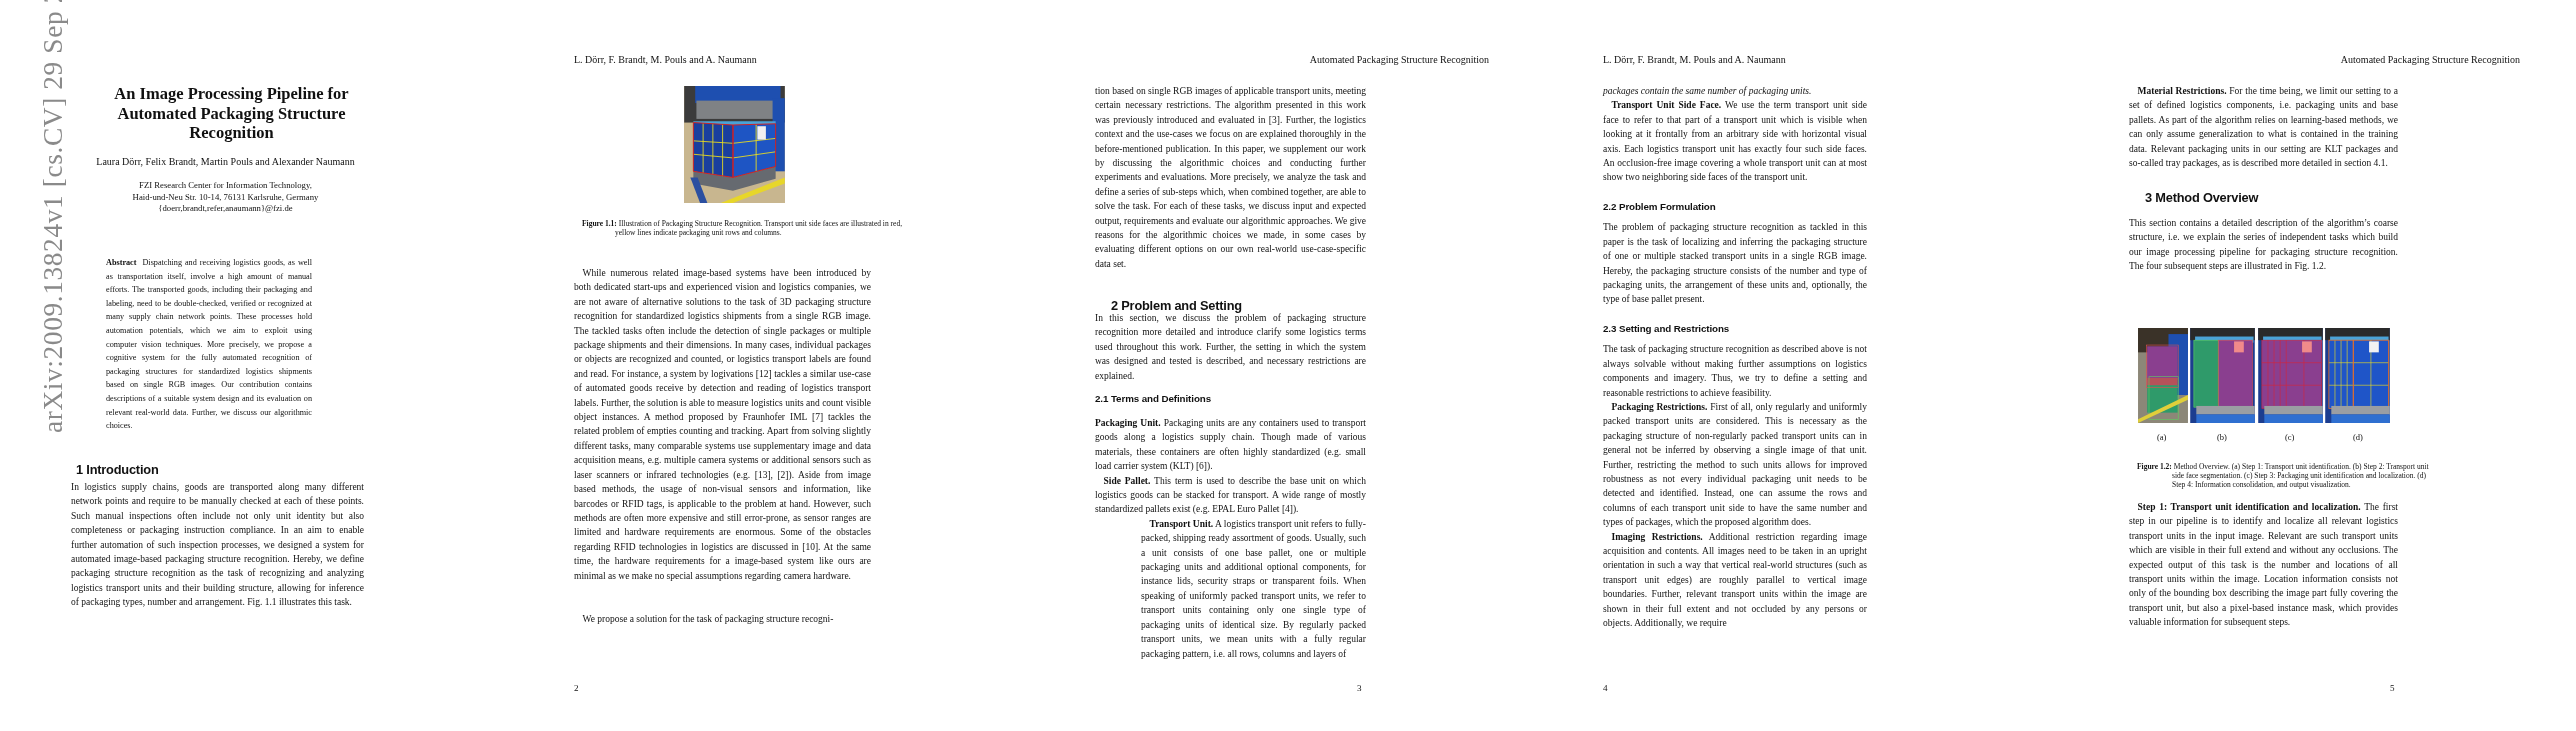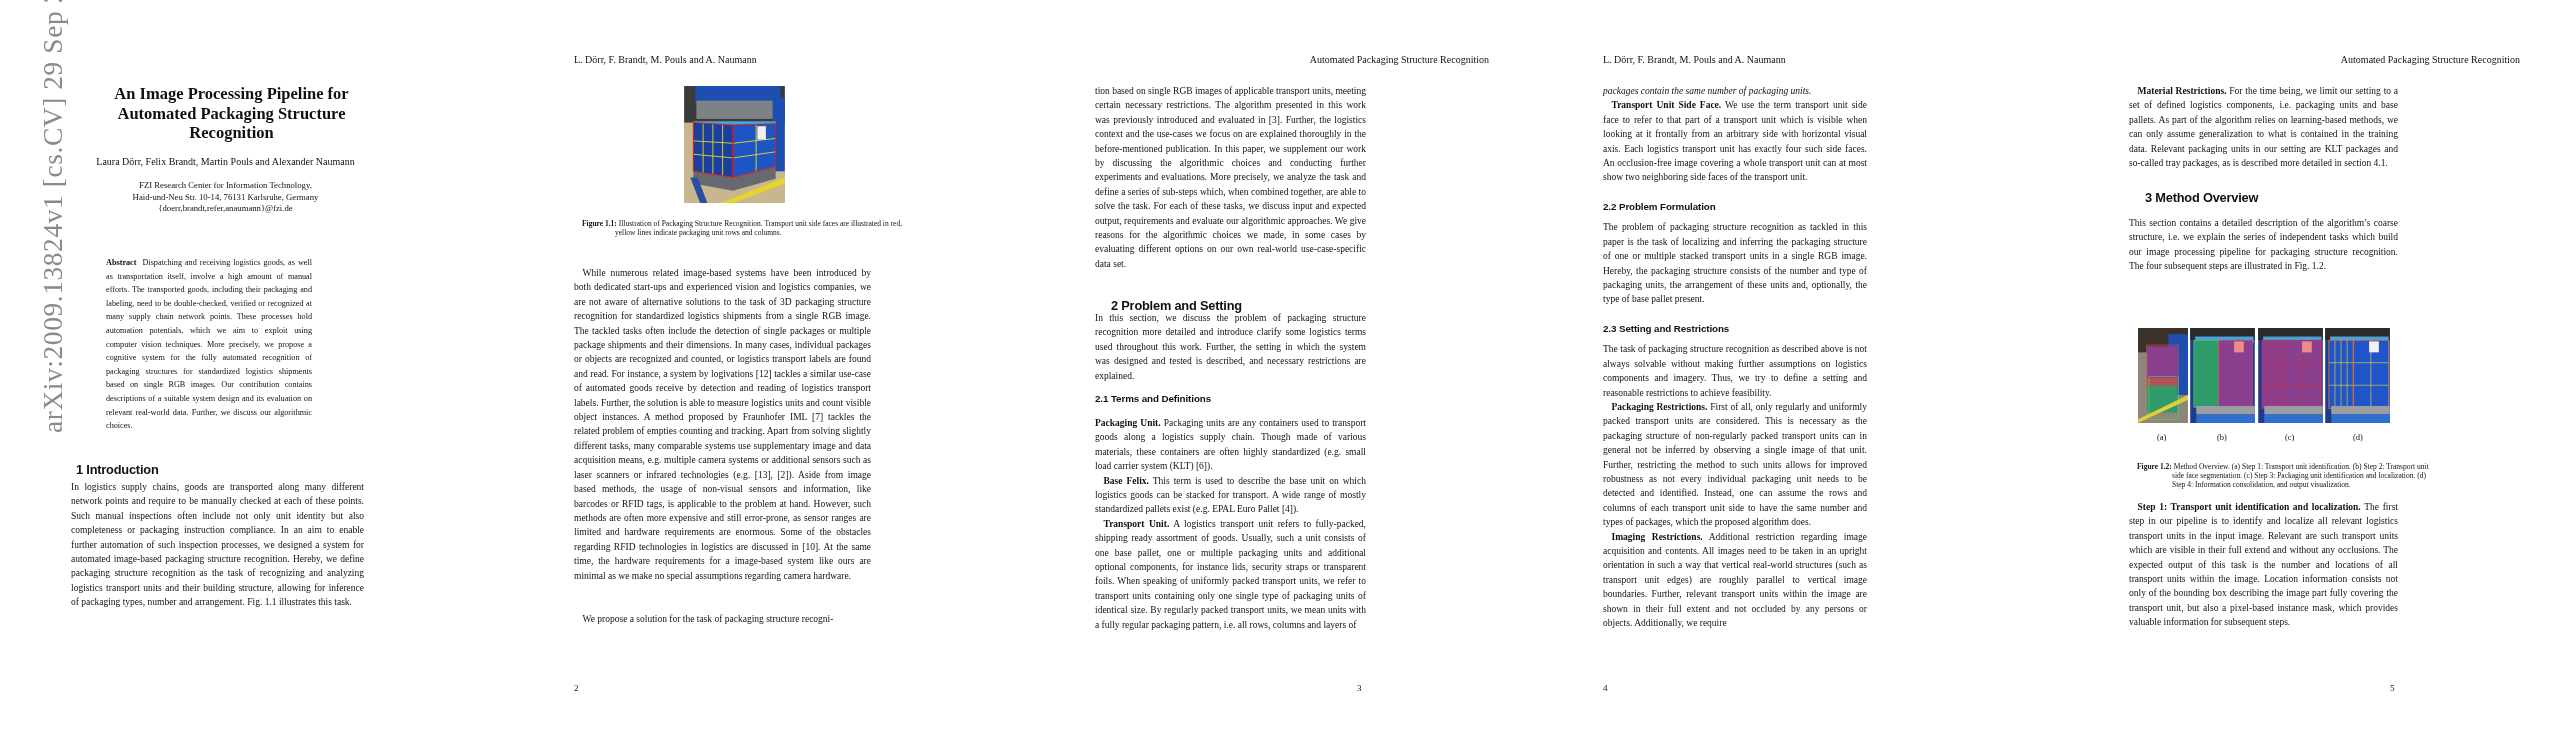--- a/index.html
+++ b/index.html
@@ -104,24 +104,24 @@
   <p class="body-text" style="position:absolute;left:65px;top:84px;width:271px;">tion based on single RGB images of applicable transport units, meeting certain necessary restrictions. The algorithm presented in this work was previously introduced and evaluated in [3]. Further, the logistics context and the use-cases we focus on are explained thoroughly in the before-mentioned publication. In this paper, we supplement our work by discussing the algorithmic choices and conducting further experiments and evaluations. More precisely, we analyze the task and define a series of sub-steps which, when combined together, are able to solve the task. For each of these tasks, we discuss input and expected output, requirements and evaluate our algorithmic approaches. We give reasons for the algorithmic choices we made, in some cases by evaluating different options on our own real-world use-case-specific data set.</p>
   <h2 class="sec" style="position:absolute;left:65px;top:282px;">2  Problem and Setting</h2>
   <p class="body-text" style="position:absolute;left:65px;top:311px;width:271px;">In this section, we discuss the problem of packaging structure recognition more detailed and introduce clarify some logistics terms used throughout this work. Further, the setting in which the system was designed and tested is described, and necessary restrictions are explained.</p>
   <h3 class="subsec" style="position:absolute;left:65px;top:393px;">2.1  Terms and Definitions</h3>
   <div class="col" style="left:65px;top:416px;width:271px;">
     <p class="body-text">
       <span class="run">Packaging Unit.</span>
       <span>Packaging units are any containers used to transport goods along a logistics supply chain. Though made of various materials, these containers are often highly standardized (e.g. small load carrier system (KLT) [6]).</span>
     </p>
     <p class="body-text" style="text-indent:8.5px;">
-      <span class="run">Base Felix.</span>
+      <span class="run">Side Pallet.</span>
       <span>This term is used to describe the base unit on which logistics goods can be stacked for transport. A wide range of mostly standardized pallets exist (e.g. EPAL Euro Pallet [4]).</span>
     </p>
-    <p class="body-text" style="text-indent:8.5px;">
+    <p class="body-text" style="text-indent:8.5px;margin-left:46px;">
       <span class="run">Transport Unit.</span>
       <span>A logistics transport unit refers to fully-packed, shipping ready assortment of goods. Usually, such a unit consists of one base pallet, one or multiple packaging units and additional optional components, for instance lids, security straps or transparent foils. When speaking of uniformly packed transport units, we refer to transport units containing only one single type of packaging units of identical size. By regularly packed transport units, we mean units with a fully regular packaging pattern, i.e. all rows, columns and layers of</span>
     </p>
   </div>
   <div class="page-num" style="left:327px;">3</div>
 </div>
 
 <div class="page" id="p4">
   <div class="running-head" style="left:57px;">L. Dörr, F. Brandt, M. Pouls and A. Naumann</div>
   <div class="col" style="left:57px;top:84px;width:264px;">

